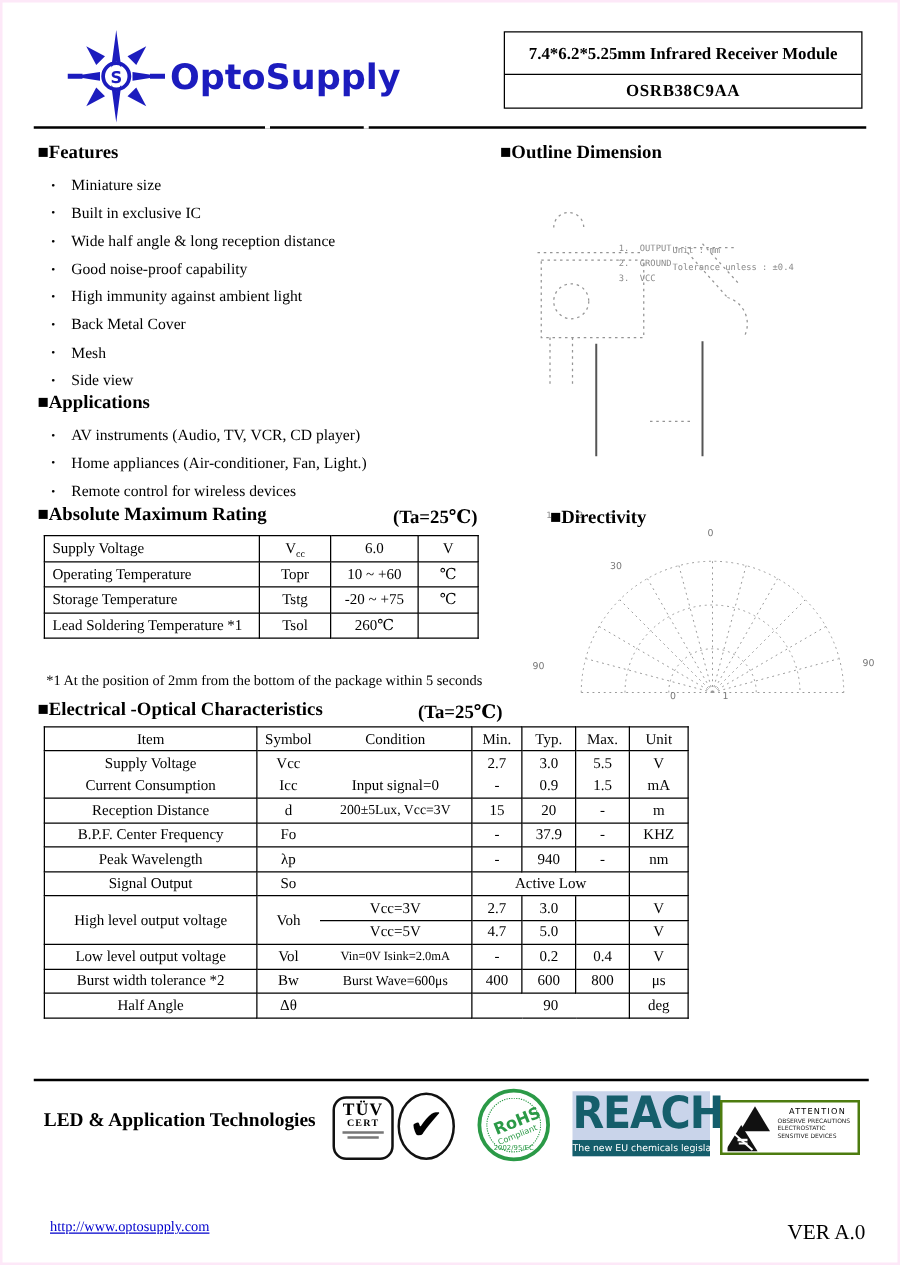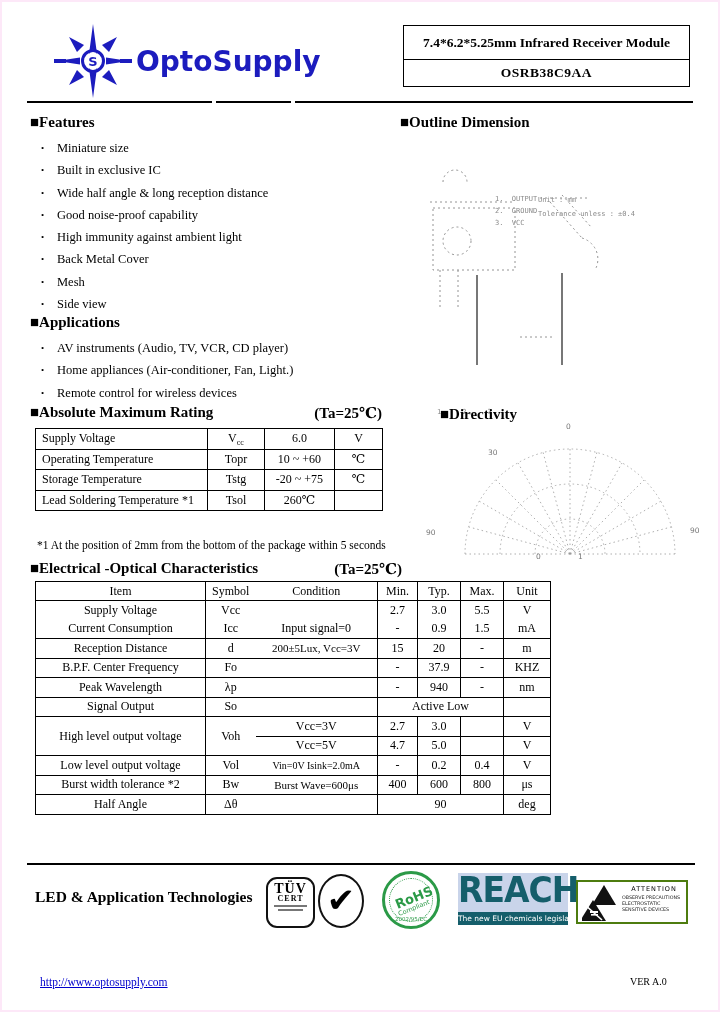--- a/index.html
+++ b/index.html
@@ -76,21 +76,21 @@
               letter-spacing:-1px;transform:scaleY(1.08);transform-origin:top;}
   .reach-bar{position:absolute;left:0;bottom:0;width:100%;height:13px;background:#155e6b;
              color:#fff;font-size:7.5px;line-height:13px;text-align:center;
              font-family:"DejaVu Sans",sans-serif;white-space:nowrap;}
   .esd{left:576px;top:880px;width:112px;height:44px;border:2px solid #4d7c0f;box-sizing:border-box;background:#fff;}
   .esd-text{position:absolute;left:44px;top:3px;width:64px;font-family:"DejaVu Sans",sans-serif;}
   .esd-title{font-size:6.5px;text-align:center;letter-spacing:1px;margin-bottom:2px;}
   .esd-line{font-size:4.8px;line-height:6px;color:#222;}
 
   .url{font-size:11.5px;color:#0000cc;text-decoration:underline;}
-  .ver{font-size:10px;}
+  .ver{font-size:17px;}
 </style>
 </head>
 <body>
 
 <div class="page">
 
   <div class="abs logo">
     <svg width="78" height="78" viewBox="0 0 78 78">
       <g fill="#1c1cbe">
         <polygon points="39,2 43,32 39,27 35,32"></polygon>

